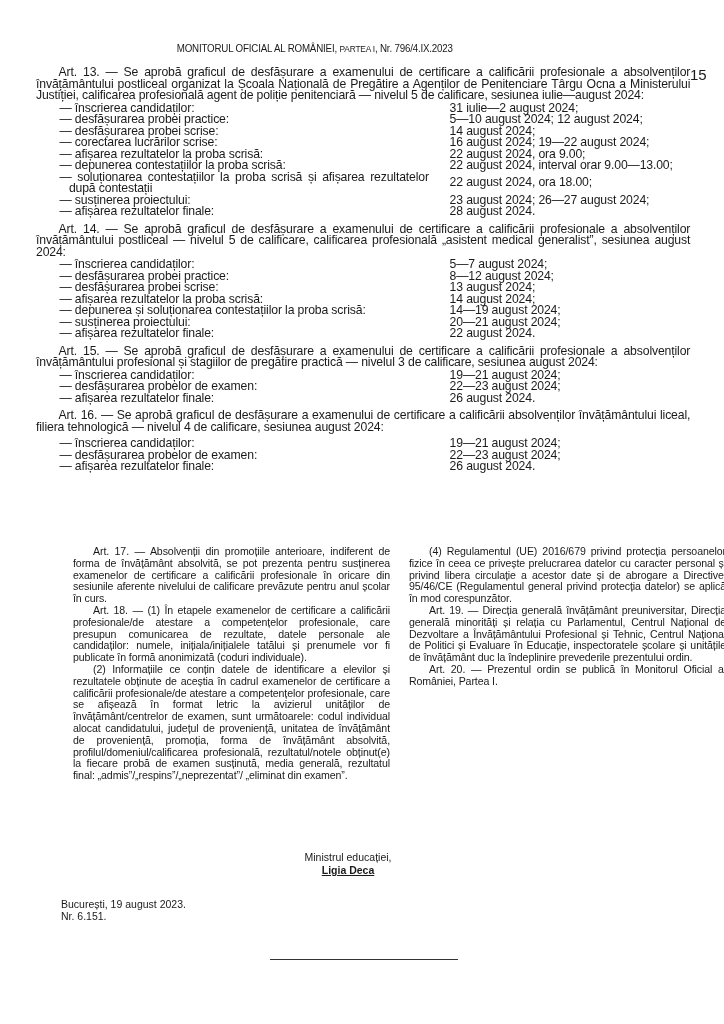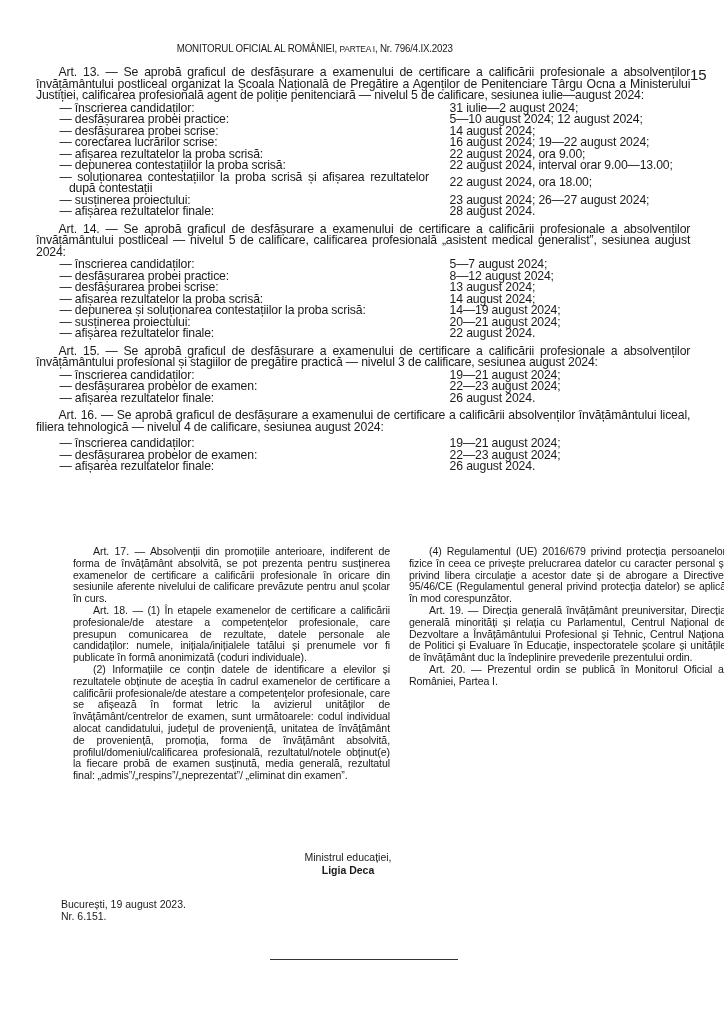--- a/index.html
+++ b/index.html
@@ -104,21 +104,21 @@
       position: absolute;
       top: 851px;
       left: 0;
       width: 696px;
       text-align: center;
       font-size: 10.5px;
       line-height: 13px;
       padding-left: 0px;
     }
     .signature .minister-title { display: block; }
-    .signature .minister-name { display: block; font-weight: bold; }
+    .signature .minister-name { display: block; font-weight: bold; text-decoration: underline; }
 
     .place-date {
       position: absolute;
       left: 61px;
       top: 898px;
       font-size: 10.5px;
       line-height: 12px;
     }
     .divider {
       position: absolute;

